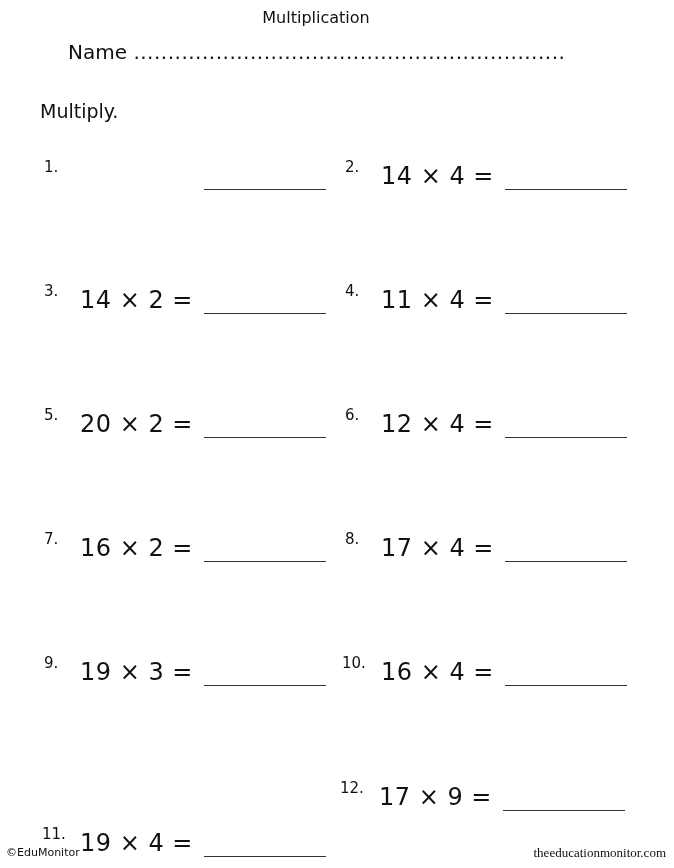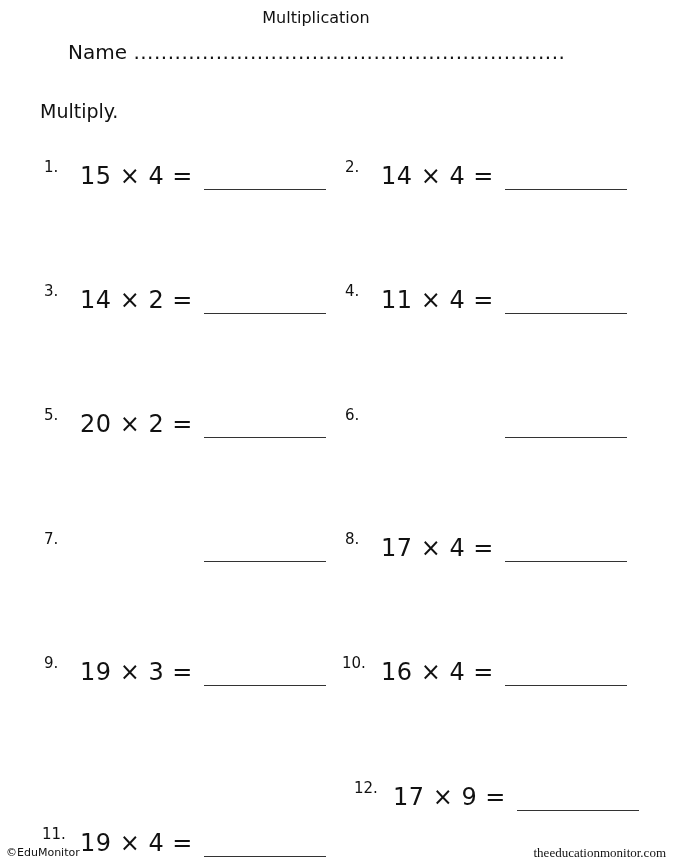--- a/index.html
+++ b/index.html
@@ -26,21 +26,20 @@
 
 <div class="name-row">
   <span>Name</span>
   <span class="name-dots">...............................................................</span>
 </div>
 
 <div class="instr">Multiply.</div>
 
 <div class="problem" style="left:44px;top:158px;">
   <span class="pnum">1.</span>
-  <span class="expr">15 × 4 =</span>
   <div class="ans"></div>
 </div>
 <div class="problem" style="left:345px;top:158px;">
   <span class="pnum">2.</span>
   <span class="expr">14 × 4 =</span>
   <div class="ans"></div>
 </div>
 
 <div class="problem" style="left:44px;top:282px;">
   <span class="pnum">3.</span>
@@ -53,25 +52,27 @@
   <div class="ans"></div>
 </div>
 
 <div class="problem" style="left:44px;top:406px;">
   <span class="pnum">5.</span>
   <span class="expr">20 × 2 =</span>
   <div class="ans"></div>
 </div>
 <div class="problem" style="left:345px;top:406px;">
   <span class="pnum">6.</span>
+  <span class="expr">12 × 4 =</span>
   <div class="ans"></div>
 </div>
 
 <div class="problem" style="left:44px;top:530px;">
   <span class="pnum">7.</span>
+  <span class="expr">16 × 2 =</span>
   <div class="ans"></div>
 </div>
 <div class="problem" style="left:345px;top:530px;">
   <span class="pnum">8.</span>
   <span class="expr">17 × 4 =</span>
   <div class="ans"></div>
 </div>
 
 <div class="problem" style="left:44px;top:654px;">
   <span class="pnum">9.</span>
@@ -82,20 +83,20 @@
   <span class="pnum">10.</span>
   <span class="expr" style="left:39px;">16 × 4 =</span>
   <div class="ans" style="left:163px;"></div>
 </div>
 
 <div class="problem" style="left:42px;top:779px;margin-top:46px;">
   <span class="pnum">11.</span>
   <span class="expr" style="left:38px;">19 × 4 =</span>
   <div class="ans" style="left:162px;"></div>
 </div>
-<div class="problem" style="left:354px;top:779px;">
+<div class="problem" style="left:340px;top:779px;">
   <span class="pnum">12.</span>
   <span class="expr" style="left:39px;">17 × 9 =</span>
   <div class="ans" style="left:163px;"></div>
 </div>
 
 <div class="footer-left">©EduMonitor</div>
 <div class="footer-right">theeducationmonitor.com</div>
 
 </body></html>

